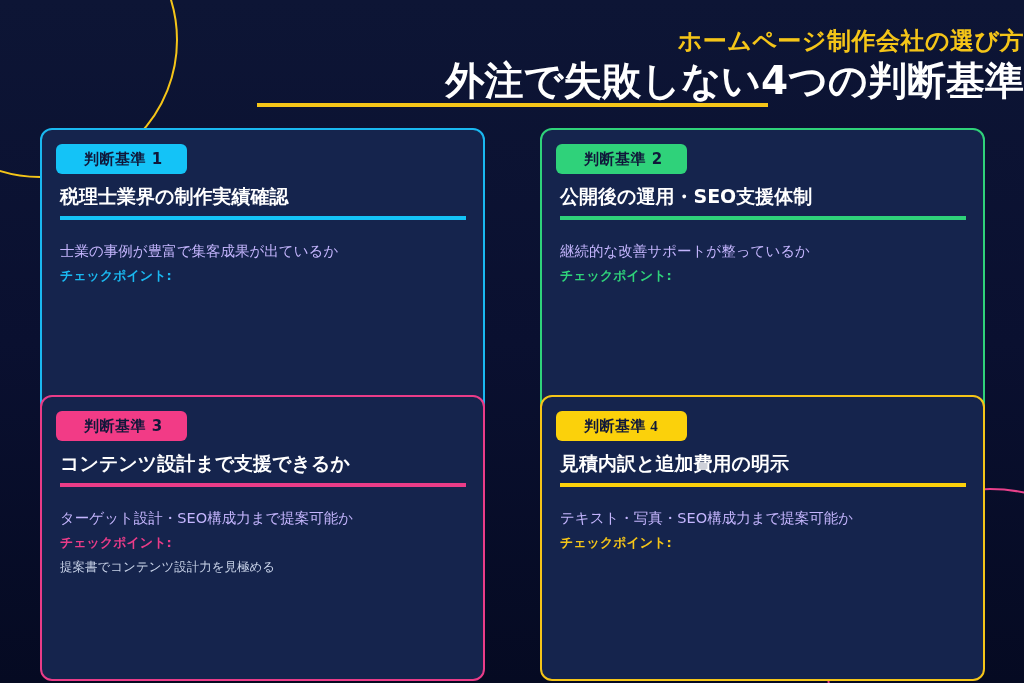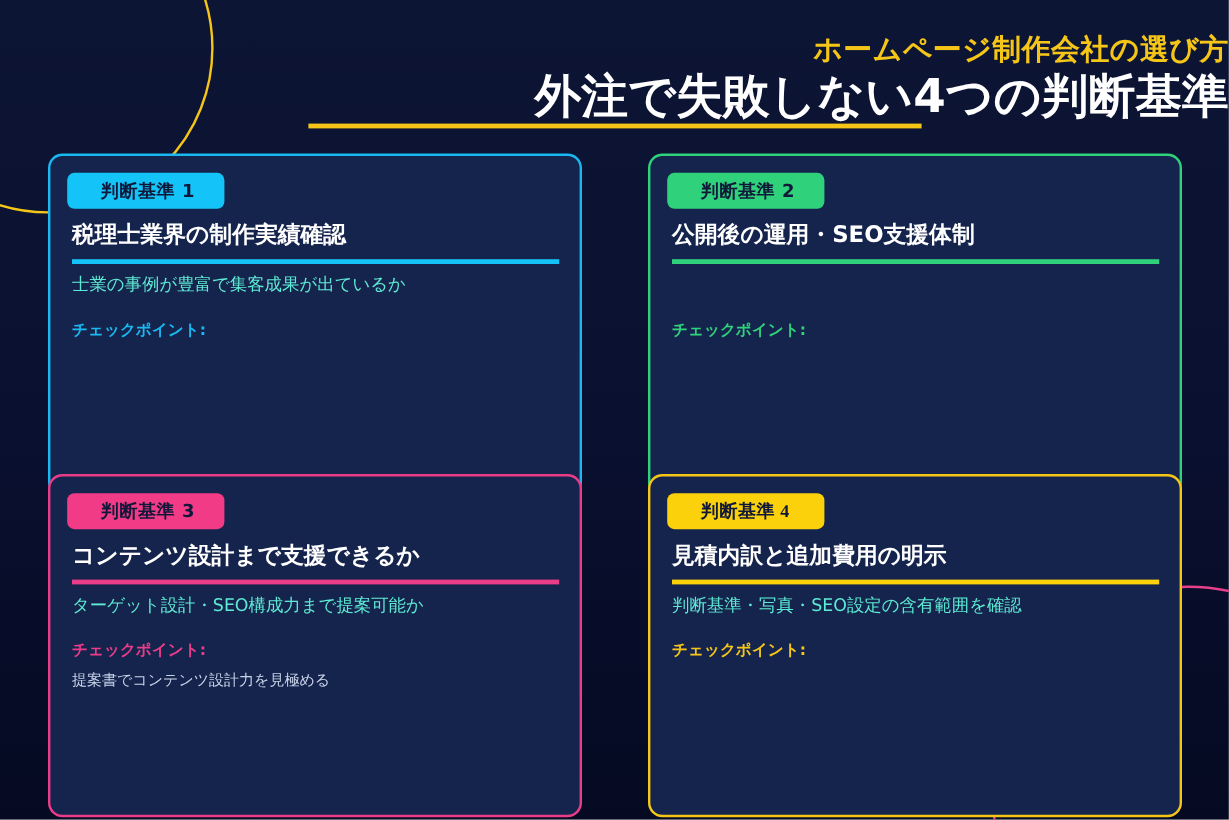--- a/index.html
+++ b/index.html
@@ -62,21 +62,21 @@
       position: absolute; left: 18px; top: 52px; font-size: 19px; font-weight: bold; color: #ffffff;
       line-height: 28px; white-space: nowrap;
     }
     .card-rule { position: absolute; left: 18px; top: 86px; width: 406px; height: 4px; }
     .card-1 .card-rule { background: #14c3f7; }
     .card-2 .card-rule { background: #2fd27a; }
     .card-3 .card-rule { background: #ea3c88; }
     .card-4 .card-rule { background: #fbd10b; }
 
     .card-desc {
-      position: absolute; left: 18px; top: 97px; font-size: 14.5px; color: #5eead4;
+      position: absolute; left: 18px; top: 110px; font-size: 14.5px; color: #c4b5fd;
       line-height: 22px; white-space: nowrap;
     }
     .check-label {
       position: absolute; left: 18px; top: 136px; font-size: 13px; font-weight: bold;
       line-height: 20px; white-space: nowrap;
     }
     .card-1 .check-label { color: #1ab8f0; }
     .card-2 .check-label { color: #2fd27a; }
     .card-3 .check-label { color: #ea3c88; }
     .card-4 .check-label { color: #f5c518; }
@@ -103,31 +103,32 @@
   <div class="card-title">税理士業界の制作実績確認</div>
   <div class="card-rule"></div>
   <div class="card-desc">士業の事例が豊富で集客成果が出ているか</div>
   <div class="check-label">チェックポイント:</div>
 </div>
 
 <div class="card card-2">
   <div class="badge">判断基準 2</div>
   <div class="card-title">公開後の運用・SEO支援体制</div>
   <div class="card-rule"></div>
+  <div class="card-desc">継続的な改善サポートが整っているか</div>
   <div class="check-label">チェックポイント:</div>
 </div>
 
 <div class="card card-3">
   <div class="badge">判断基準 3</div>
   <div class="card-title">コンテンツ設計まで支援できるか</div>
   <div class="card-rule"></div>
   <div class="card-desc">ターゲット設計・SEO構成力まで提案可能か</div>
   <div class="check-label">チェックポイント:</div>
   <div class="check-text">提案書でコンテンツ設計力を見極める</div>
 </div>
 
 <div class="card card-4">
   <div class="badge">判断基準 4</div>
   <div class="card-title">見積内訳と追加費用の明示</div>
   <div class="card-rule"></div>
-  <div class="card-desc">判断基準・写真・SEO設定の含有範囲を確認</div>
+  <div class="card-desc">テキスト・写真・SEO構成力まで提案可能か</div>
   <div class="check-label">チェックポイント:</div>
 </div>
 
 </body></html>

